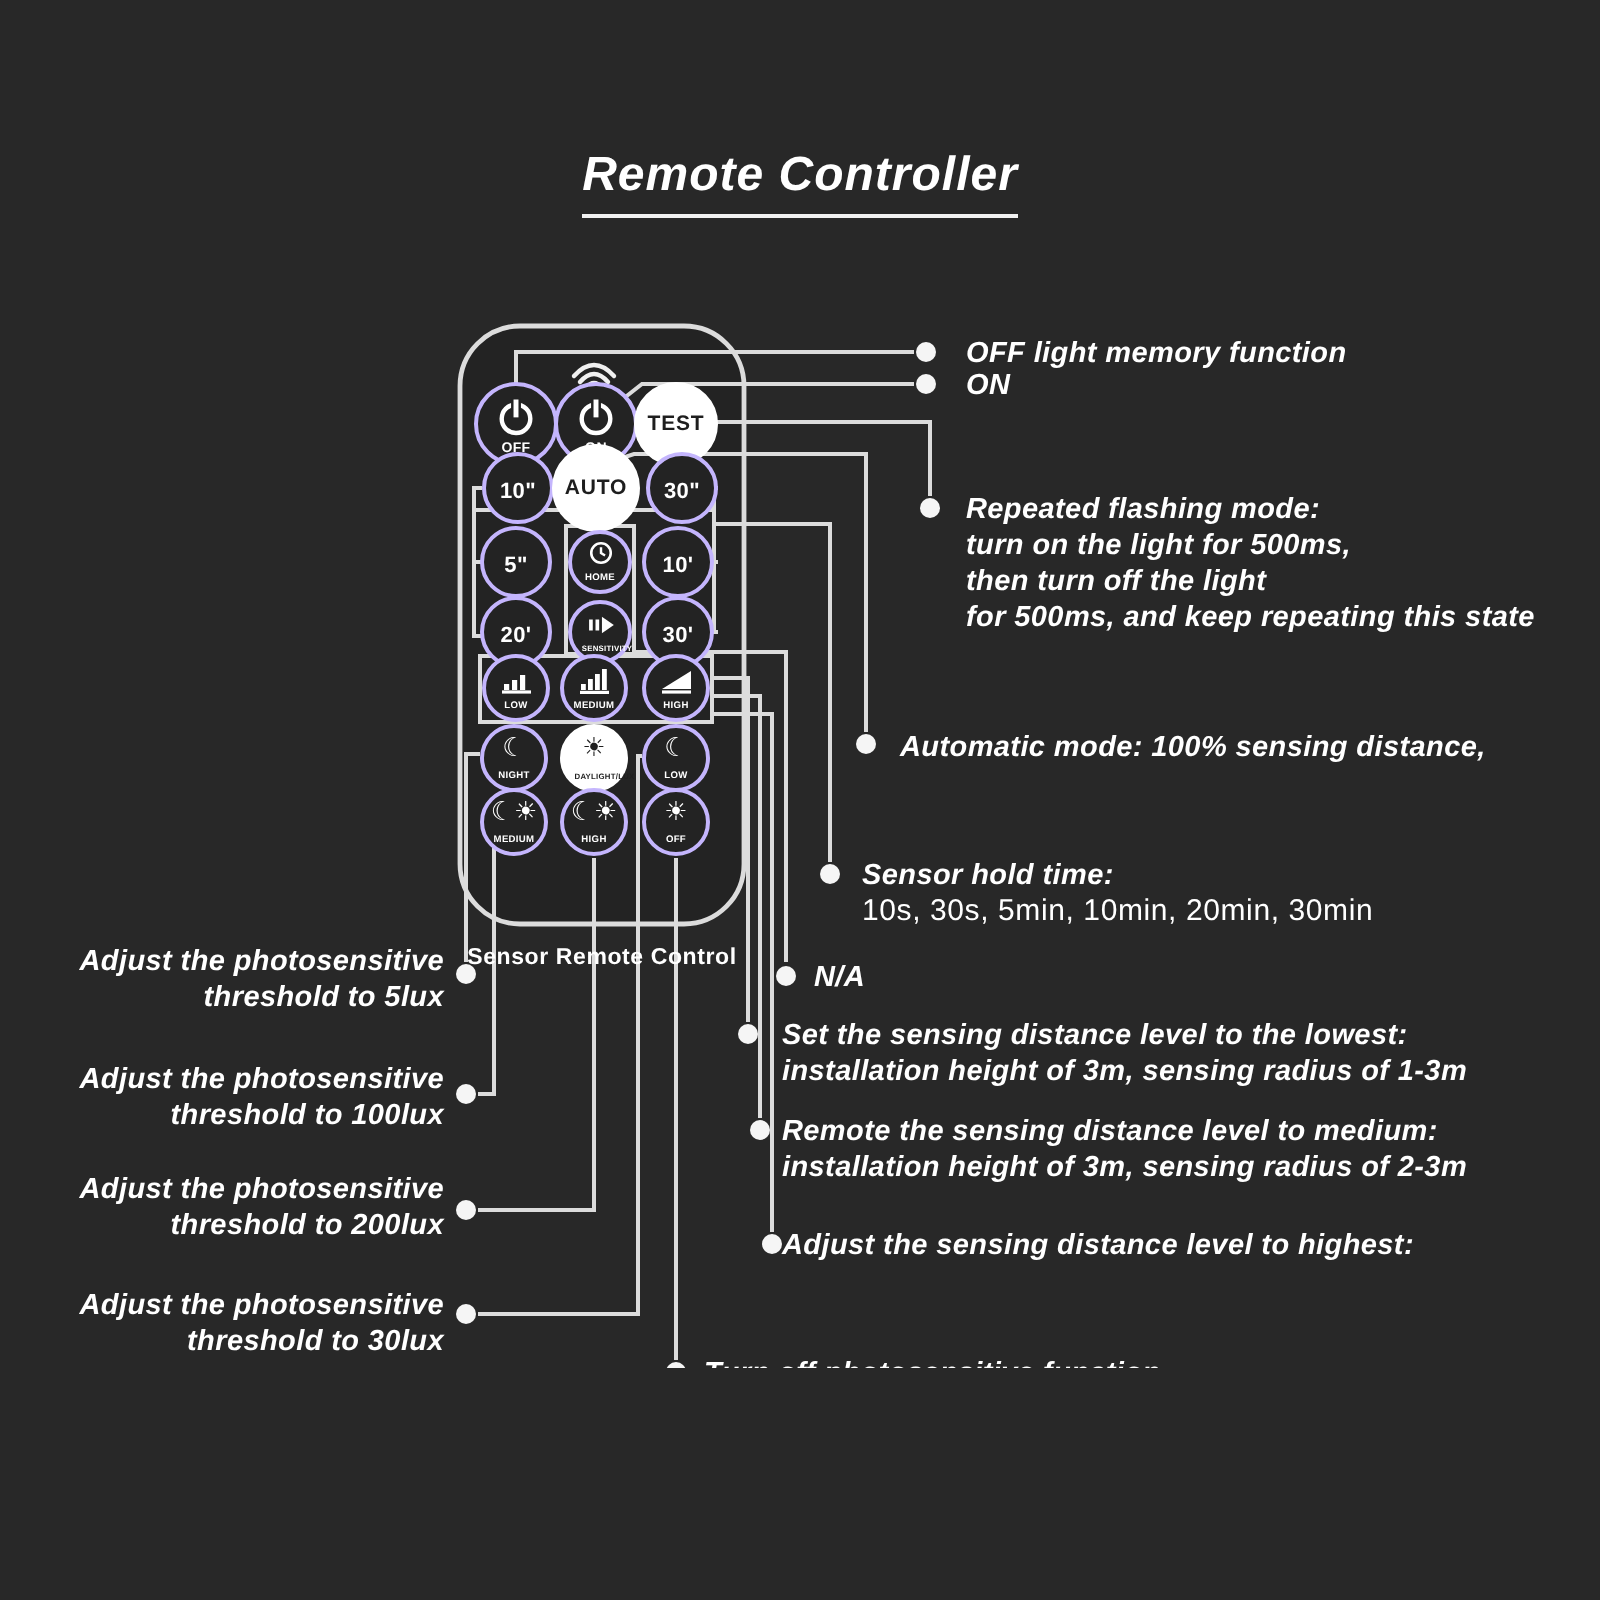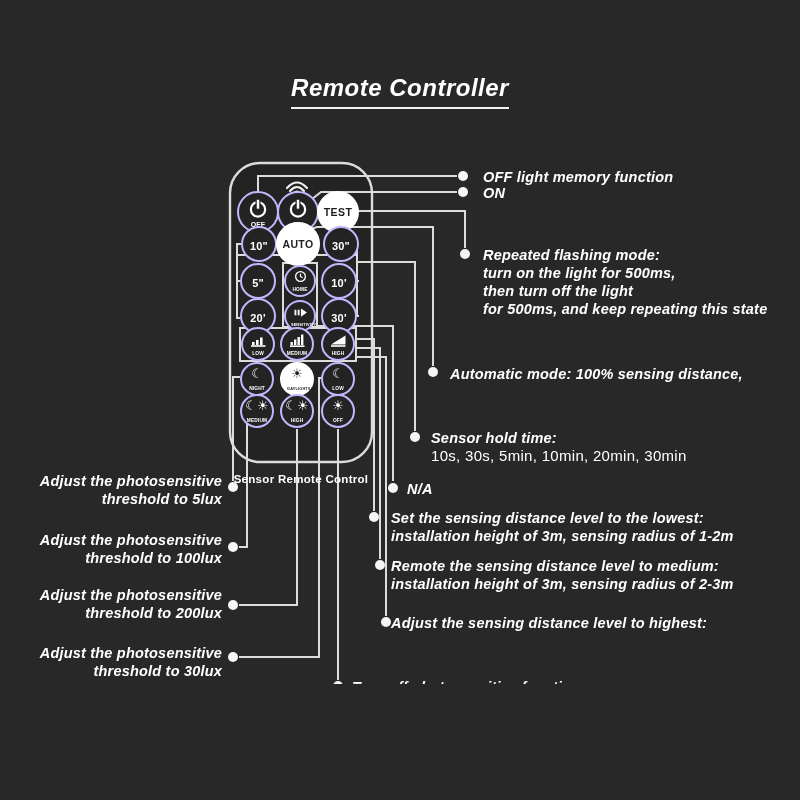--- a/index.html
+++ b/index.html
@@ -241,21 +241,21 @@
   </div>
   <div class="ann" style="left:431px;top:429px">
     <div>Sensor hold time:</div>
     <div class="plain">10s, 30s, 5min, 10min, 20min, 30min</div>
   </div>
   <div class="ann" style="left:407px;top:480px">
     <div>N/A</div>
   </div>
   <div class="ann" style="left:391px;top:509px">
     <div>Set the sensing distance level to the lowest:</div>
-    <div>installation height of 3m, sensing radius of 1-2m</div>
+    <div>installation height of 3m, sensing radius of 1-3m</div>
   </div>
   <div class="ann" style="left:391px;top:557px">
     <div>Remote the sensing distance level to medium:</div>
     <div>installation height of 3m, sensing radius of 2-3m</div>
   </div>
   <div class="ann" style="left:391px;top:614px">
     <div>Adjust the sensing distance level to highest:</div>
   </div>
   <div class="ann" style="left:352px;top:678px">
     <div>Turn off photosensitive function</div>

